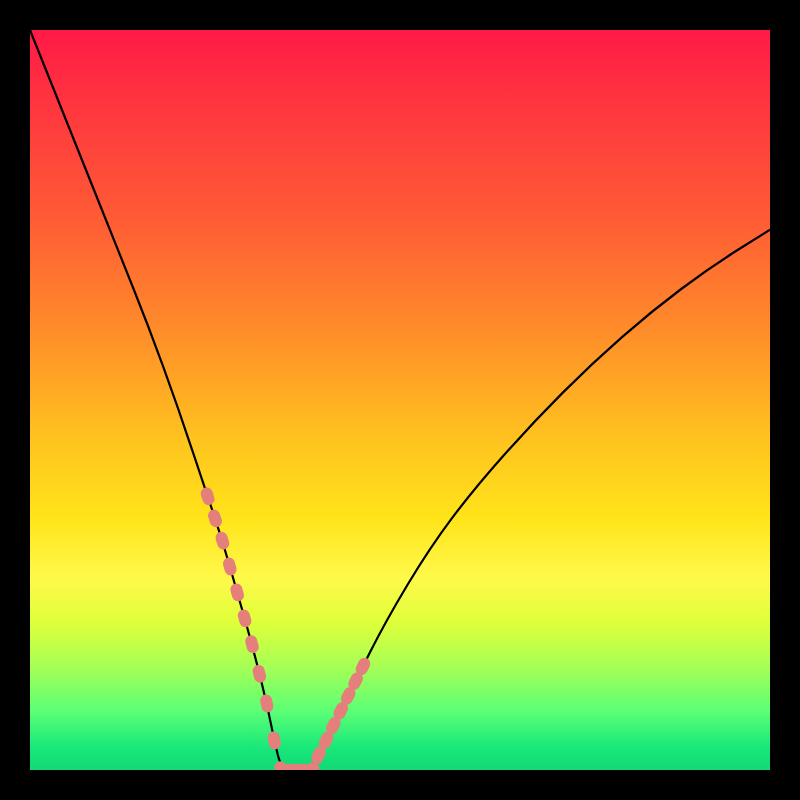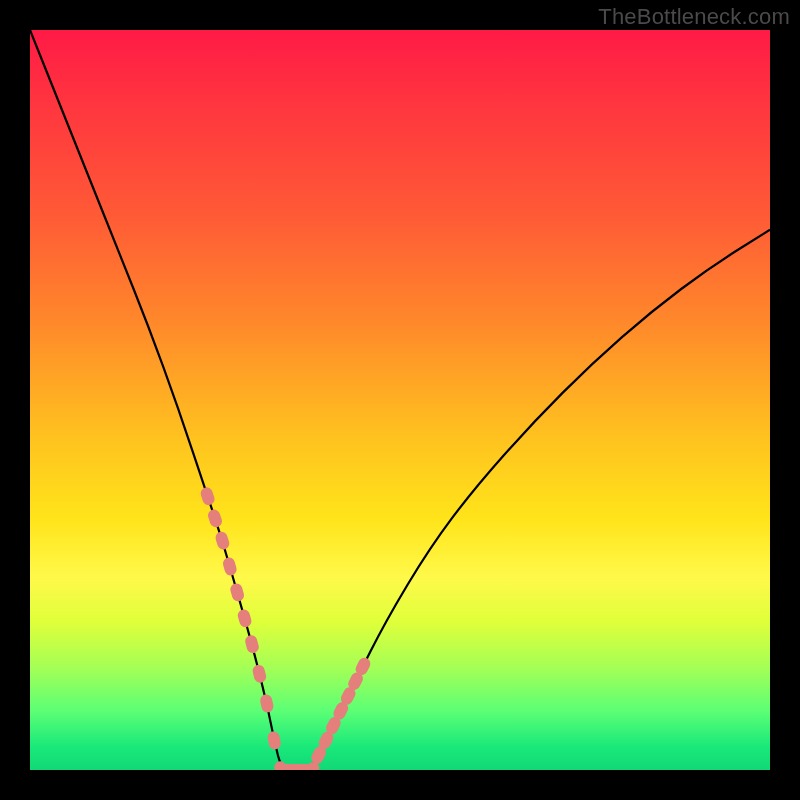--- a/index.html
+++ b/index.html
@@ -59,21 +59,20 @@
     font-size: 22px;
     font-weight: 500;
     letter-spacing: 0.2px;
     user-select: none;
   }
 </style>
 </head>
 <body>
 
 <div class="frame">
-  <div class="watermark">TheBottleneck.com</div>
 
   <div class="plot">
     <div class="gradient-bg"></div>
 
     <svg class="curve" viewBox="0 0 740 740" preserveAspectRatio="none">
       <g>
         <path id="curve-path" fill="none" stroke="#000000" stroke-width="2.2" d="M 0.0 0.0 Q 0.0 0.0 14.8 37.0 Q 29.6 74.0 44.4 111.0 Q 59.2 148.0 74.0 185.0 Q 88.8 222.0 103.6 259.0 Q 118.4 296.0 133.2 336.7 Q 148.0 377.4 162.8 421.8 Q 177.6 466.2 185.0 488.4 Q 192.4 510.6 199.8 536.5 Q 207.2 562.4 214.6 588.3 Q 222.0 614.2 229.4 643.8 Q 236.8 673.4 240.5 691.9 Q 244.2 710.4 247.9 725.2 Q 251.6 740.0 259.0 740.0 Q 266.4 740.0 273.8 740.0 Q 281.2 740.0 288.6 725.2 Q 296.0 710.4 310.8 680.8 Q 325.6 651.2 340.4 621.6 Q 355.2 592.0 377.4 555.0 Q 399.6 518.0 421.8 488.4 Q 444.0 458.8 473.6 425.5 Q 503.2 392.2 532.8 362.6 Q 562.4 333.0 592.0 307.1 Q 621.6 281.2 651.2 259.0 Q 680.8 236.8 710.4 218.3 T 740.0 199.8"></path>
       </g>
       <g id="marker-group">
           <rect x="168.6" y="460.2" width="18" height="12" rx="6" ry="6" fill="#e47f7c" transform="rotate(71.6 177.6 466.2)"></rect>

